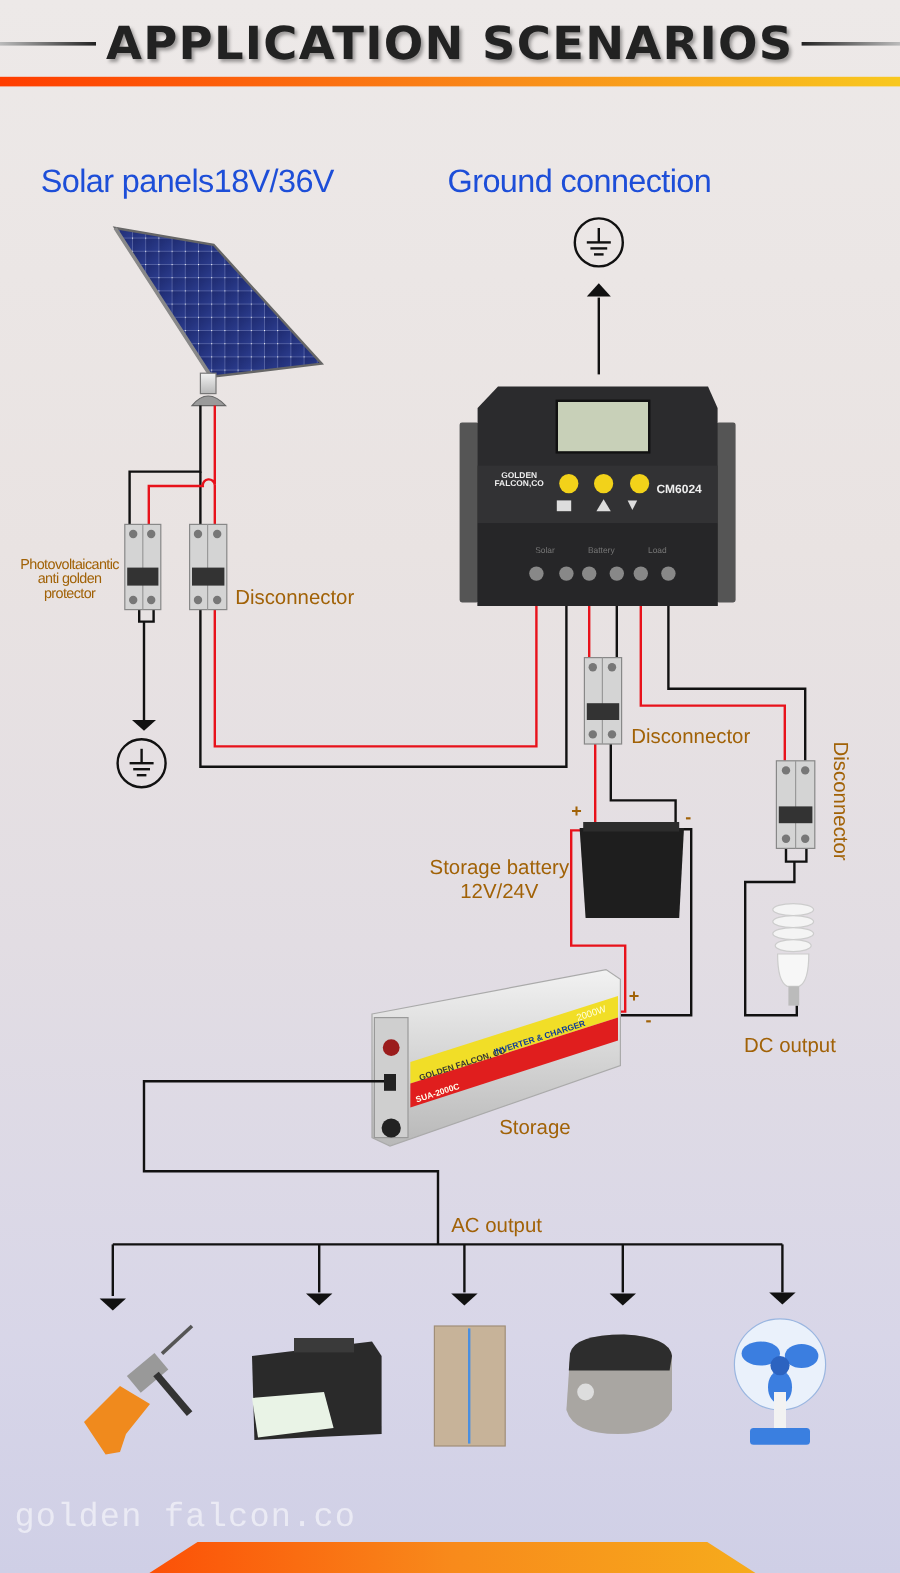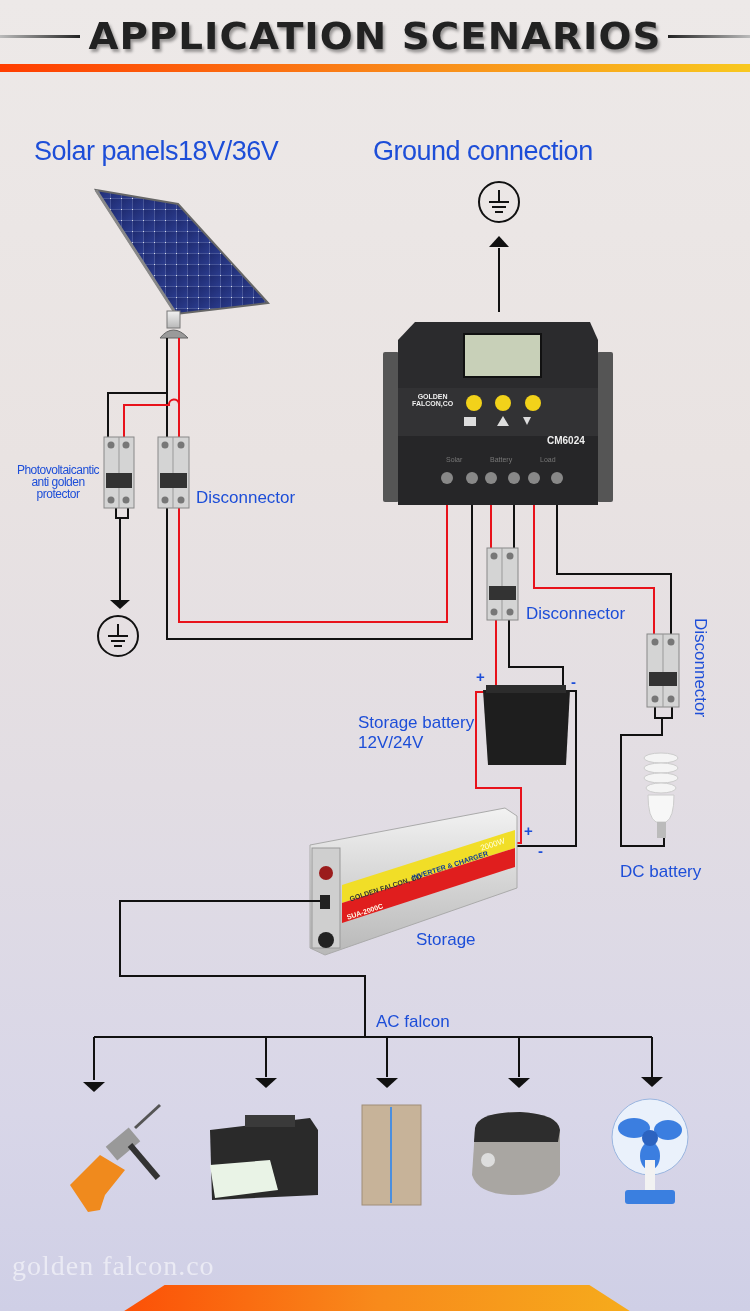--- a/index.html
+++ b/index.html
@@ -5,26 +5,26 @@
   html,body{margin:0;padding:0;}
   body{width:750px;height:1311px;position:relative;overflow:hidden;
     background:linear-gradient(180deg,#ede9e8 0%,#e9e3e2 35%,#e2dde3 60%,#d8d6e8 85%,#cfcfe6 100%);
     font-family:"Liberation Sans",sans-serif;}
   .abs{position:absolute;}
   .title{left:0;top:0;width:750px;height:60px;text-align:center;}
   .title span{display:inline-block;margin-top:14px;font-family:"DejaVu Sans",sans-serif;font-weight:bold;font-size:38px;letter-spacing:1px;color:#222;transform:scaleX(1.02);text-shadow:2px 3px 3px rgba(0,0,0,0.35);}
   .title-line-l{left:0;top:35px;width:80px;height:3px;background:linear-gradient(90deg,#bbb,#222);}
   .title-line-r{left:668px;top:35px;width:82px;height:3px;background:linear-gradient(90deg,#222,#bbb);}
   .accent-bar{left:0;top:64px;width:750px;height:8px;background:linear-gradient(90deg,#ff3d00,#f98a1a 55%,#f8c81f);}
-  .label{color:#1d4ed8;white-space:nowrap;}
+  .label{color:#a16207;white-space:nowrap;}
   .h-label{font-size:27px;color:#1d4ed8;letter-spacing:-0.5px;}
   .m-label{font-size:17px;}
   .s-label{font-size:12px;text-align:center;line-height:12px;letter-spacing:-0.5px;}
   .vertical{writing-mode:vertical-rl;font-size:17px;}
-  .watermark{left:12px;top:1250px;font-family:Liberation Serif, serif;font-size:28px;color:rgba(255,255,255,0.55);letter-spacing:1px;}
+  .watermark{left:12px;top:1250px;font-family:Liberation Mono, monospace;font-size:28px;color:rgba(255,255,255,0.55);letter-spacing:1px;}
   .footer-bar{left:118px;top:1285px;width:518px;height:30px;background:linear-gradient(90deg,#fc4f07,#f88a1b 50%,#f6ac1c);clip-path:polygon(9% 0,91% 0,100% 100%,0 100%);}
   svg.diagram{left:0;top:0;}
 </style>
 </head>
 <body>
 
 <div class="abs title-line-l"></div>
 <div class="abs title"><span>APPLICATION SCENARIOS</span></div>
 <div class="abs title-line-r"></div>
 <div class="abs accent-bar"></div>
@@ -240,37 +240,37 @@
   <div>protector</div>
 </div>
 <div class="abs label m-label" style="left:196px;top:488px;">Disconnector</div>
 <div class="abs label m-label" style="left:526px;top:604px;">Disconnector</div>
 <div class="abs label vertical" style="left:690px;top:618px;">Disconnector</div>
 
 <div class="abs label" style="left:412px;top:393px;font-size:7px;line-height:7px;color:#eee;font-weight:bold;text-align:center;">
   <div>GOLDEN</div>
   <div>FALCON,CO</div>
 </div>
-<div class="abs label" style="left:547px;top:403px;font-size:10px;color:#eee;font-weight:bold;margin-top:32px;">CM6024</div>
+<div class="abs label" style="left:547px;top:403px;font-size:10px;color:#eee;font-weight:bold;">CM6024</div>
 <div class="abs label" style="left:446px;top:456px;font-size:7px;color:#777;">Solar</div>
 <div class="abs label" style="left:490px;top:456px;font-size:7px;color:#777;">Battery</div>
 <div class="abs label" style="left:540px;top:456px;font-size:7px;color:#777;">Load</div>
 
 <div class="abs label" style="left:476px;top:668px;font-size:15px;font-weight:bold;">+</div>
 <div class="abs label" style="left:571px;top:673px;font-size:15px;font-weight:bold;">-</div>
-<div class="abs label m-label" style="left:358px;top:713px;line-height:20px;">
+<div class="abs label m-label" style="left:358px;top:713px;text-align:center;line-height:20px;">
   <div>Storage battery</div>
   <div>12V/24V</div>
 </div>
 
 <div class="abs label" style="left:524px;top:822px;font-size:15px;font-weight:bold;">+</div>
 <div class="abs label" style="left:538px;top:842px;font-size:15px;font-weight:bold;">-</div>
 <div class="abs label" style="left:348px;top:884px;font-size:7px;color:#333;font-weight:bold;transform:rotate(-18deg);">GOLDEN FALCON, CO</div>
 <div class="abs label" style="left:410px;top:862px;font-size:7px;color:#0c3a9a;font-weight:bold;transform:rotate(-18deg);">INVERTER &amp; CHARGER</div>
 <div class="abs label" style="left:346px;top:908px;font-size:7px;color:#ffe;font-weight:bold;transform:rotate(-18deg);">SUA-2000C</div>
 <div class="abs label" style="left:480px;top:840px;font-size:8px;color:#ffd;transform:rotate(-18deg);">2000W</div>
 <div class="abs label m-label" style="left:416px;top:930px;">Storage</div>
 
-<div class="abs label m-label" style="left:620px;top:862px;">DC battery</div>
-<div class="abs label m-label" style="left:376px;top:1012px;">AC falcon</div>
+<div class="abs label m-label" style="left:620px;top:862px;">DC output</div>
+<div class="abs label m-label" style="left:376px;top:1012px;">AC output</div>
 
 <div class="abs watermark">golden falcon.co</div>
 <div class="abs footer-bar"></div>
 
 </body></html>

